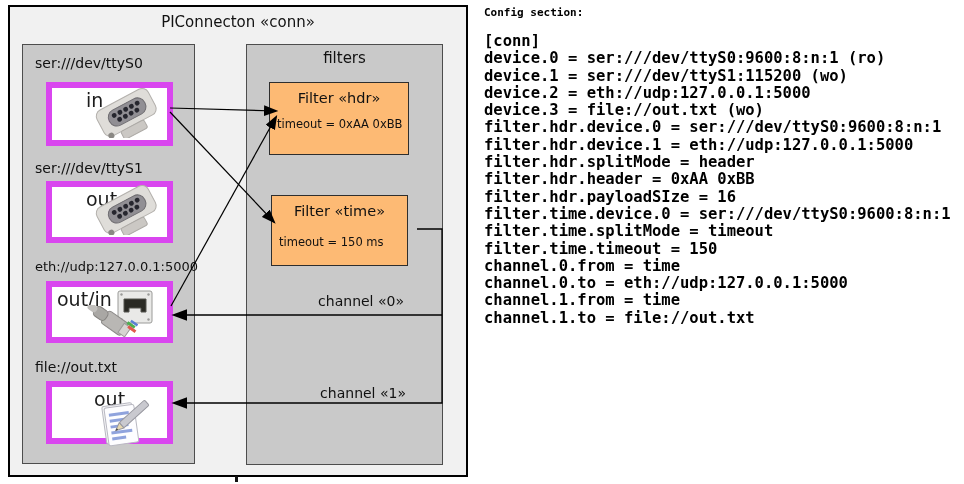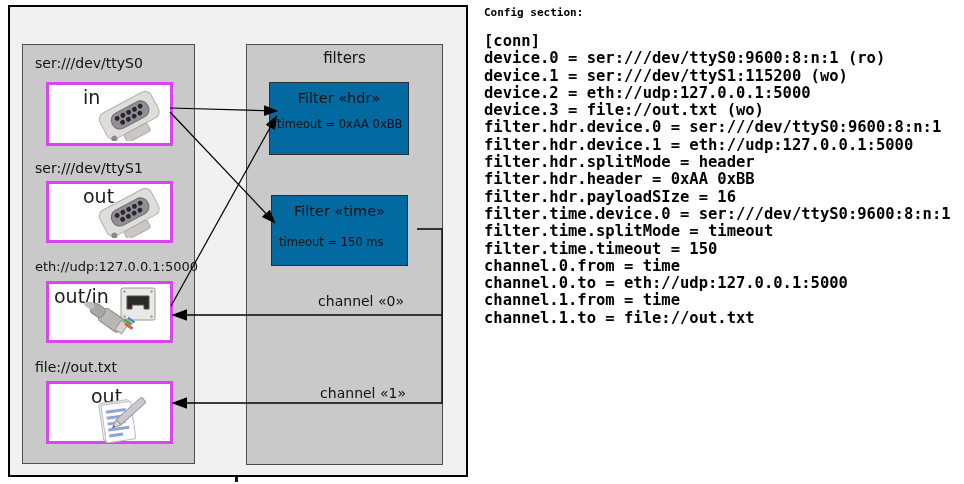--- a/index.html
+++ b/index.html
@@ -13,26 +13,26 @@
     font-size: 15px; color: #111; }
 
   .panel { position: absolute; background: #c9c9c9; border: 1px solid #4d4d4d; }
   .devices-panel { left: 12px; top: 37px; width: 173px; height: 420px; }
   .filters-panel { left: 236px; top: 37px; width: 197px; height: 421px; }
 
   .dev-label { position: absolute; left: 12px; width: 100%; text-align: left;
     font-size: 14px; color: #111; white-space: nowrap; }
   .dev-label.small { font-size: 13px; }
   .dev-box { position: absolute; left: 23px; width: 127px; background: #fff;
-    border: 3px solid #d946ef; }
+    border: 6px solid #d946ef; }
   .port-label { position: absolute; top: 1px; font-size: 19px; color: #1c1c1c; }
 
   .filters-title { position: absolute; top: 4px; left: 0; width: 100%; text-align: center;
     font-size: 15px; color: #111; }
-  .filter-box { position: absolute; background: #0369a1; border: 1px solid #2e2e2e; }
+  .filter-box { position: absolute; background: #fdba74; border: 1px solid #2e2e2e; }
   .filter-title { position: absolute; top: 7px; left: 0; width: 100%; text-align: center;
     font-size: 14.5px; color: #111; }
   .filter-attrs { position: absolute; left: 7px; font-size: 11.5px; line-height: 16px;
     color: #111; white-space: nowrap; }
   .channel-label { position: absolute; font-size: 14px; color: #111; white-space: nowrap; }
 
   .wires { position: absolute; left: 0; top: 0; width: 456px; height: 468px;
     pointer-events: none; z-index: 5; }
 
   .bottom-tick { position: absolute; left: 235px; top: 476px; width: 3px; height: 6px;
@@ -48,20 +48,21 @@
   
   .icon-serial { position: absolute; right: 3px; bottom: -2px; }
   .icon-eth-jack { position: absolute; right: 14px; top: 3px; }
   .icon-eth-plug { position: absolute; left: 28px; top: 18px; }
   .icon-file { position: absolute; left: 42px; top: 9px; }
 </style>
 </head>
 <body>
 
 <div class="outer-box">
+  <div class="pkg-title">PIConnecton «conn»</div>
 
   <div class="panel devices-panel">
 
     <div class="dev-label" style="top:10px;">ser:///dev/ttyS0</div>
     <div class="dev-box" style="top:37px; height:64px;">
       <span class="port-label" style="left:34px;">in</span>
       <span class="icon-serial">
         <svg width="76" height="52" viewBox="0 0 76 52">
           <g transform="rotate(-28 38 26)">
             <rect x="9" y="12" width="58" height="29" rx="7" fill="#dfddd9" stroke="#b3b0ac"></rect>

